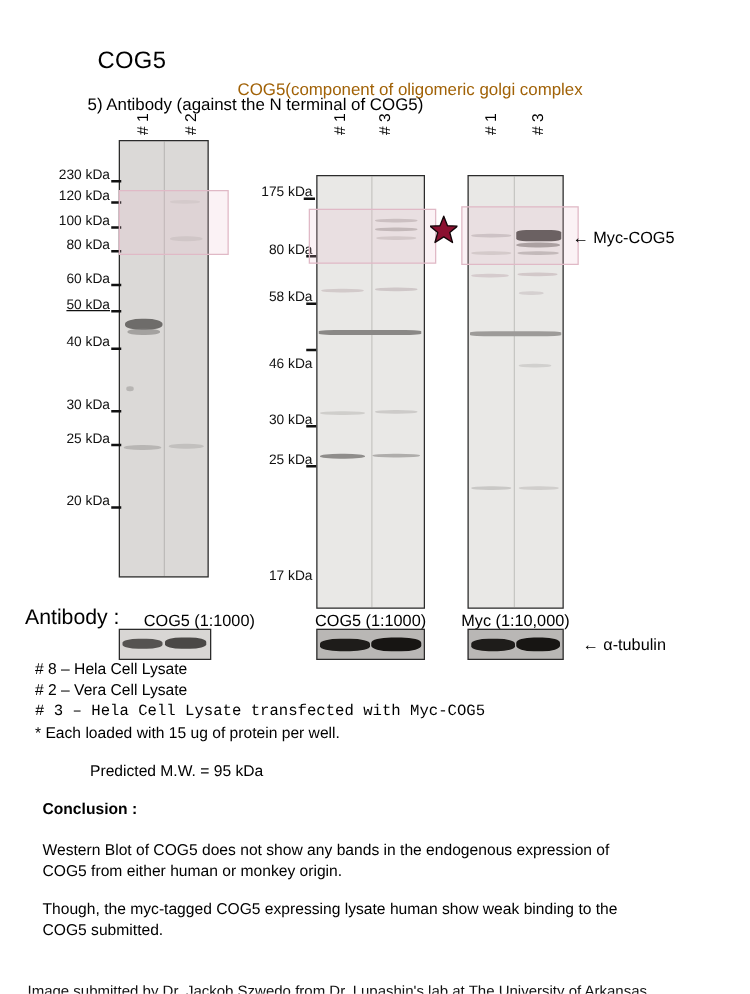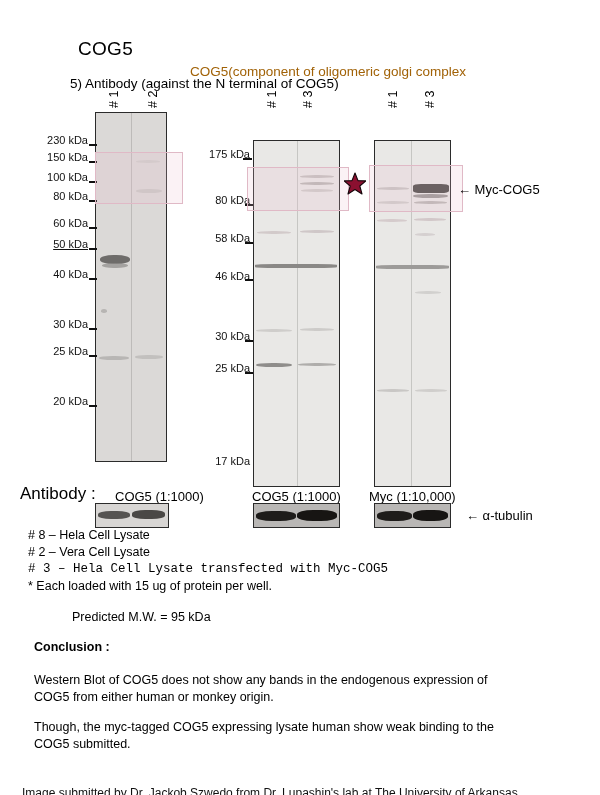--- a/index.html
+++ b/index.html
@@ -100,21 +100,21 @@
     <div class="band" style="left:39px;top:242px;width:28px;height:4px;background:#bcbab8;opacity:.8;"></div>
 
     <div class="band" style="left:40px;top:76px;width:26px;height:4px;background:#c6c4c2;opacity:.8;"></div>
     <div class="band" style="left:40px;top:47px;width:24px;height:3px;background:#cbc9c7;opacity:.7;"></div>
     <div class="band" style="left:5px;top:196px;width:6px;height:4px;background:#a9a7a5;opacity:.7;"></div>
   </div>
 </div>
 
 <div class="abs mw" style="left:33px;top:134px;width:55px;">230 kDa</div>
 <div class="mw-tick abs" style="left:89px;top:144px;width:8px;"></div>
-<div class="abs mw" style="left:33px;top:151px;width:55px;">150 kDa</div>
+<div class="abs mw" style="left:33px;top:151px;width:55px;">120 kDa</div>
 <div class="mw-tick abs" style="left:89px;top:161px;width:8px;"></div>
 <div class="abs mw" style="left:33px;top:171px;width:55px;">100 kDa</div>
 <div class="mw-tick abs" style="left:89px;top:181px;width:8px;"></div>
 <div class="abs mw" style="left:33px;top:190px;width:55px;">80 kDa</div>
 <div class="mw-tick abs" style="left:89px;top:200px;width:8px;"></div>
 <div class="abs mw" style="left:33px;top:217px;width:55px;">60 kDa</div>
 <div class="mw-tick abs" style="left:89px;top:227px;width:8px;"></div>
 <div class="abs mw" style="left:33px;top:238px;width:55px;text-decoration:underline;">50 kDa</div>
 <div class="mw-tick abs" style="left:89px;top:248px;width:8px;"></div>
 <div class="abs mw" style="left:33px;top:268px;width:55px;">40 kDa</div>
@@ -151,21 +151,21 @@
     <div class="band" style="left:44px;top:222px;width:38px;height:3px;background:#a9a7a5;opacity:.9;"></div>
   </div>
 </div>
 
 <div class="abs mw" style="left:198px;top:148px;width:52px;">175 kDa</div>
 <div class="mw-tick abs" style="left:243px;top:158px;width:9px;"></div>
 <div class="abs mw" style="left:198px;top:194px;width:52px;">80 kDa</div>
 <div class="mw-tick abs" style="left:245px;top:204px;width:8px;"></div>
 <div class="abs mw" style="left:198px;top:232px;width:52px;">58 kDa</div>
 <div class="mw-tick abs" style="left:245px;top:242px;width:8px;"></div>
-<div class="abs mw" style="left:198px;top:270px;width:52px;text-align:right;">46 kDa</div>
+<div class="abs mw" style="left:198px;top:285px;width:52px;text-align:right;">46 kDa</div>
 <div class="mw-tick abs" style="left:245px;top:279px;width:8px;"></div>
 <div class="abs mw" style="left:198px;top:330px;width:52px;">30 kDa</div>
 <div class="mw-tick abs" style="left:245px;top:340px;width:8px;"></div>
 <div class="abs mw" style="left:198px;top:362px;width:52px;">25 kDa</div>
 <div class="mw-tick abs" style="left:245px;top:372px;width:8px;"></div>
 <div class="abs mw" style="left:198px;top:455px;width:52px;">17 kDa</div>
 
 <div class="roi" style="left:247px;top:167px;width:100px;height:42px;"></div>
 
 <div class="star-wrap" style="left:344px;top:172px;width:22px;height:24px;">

